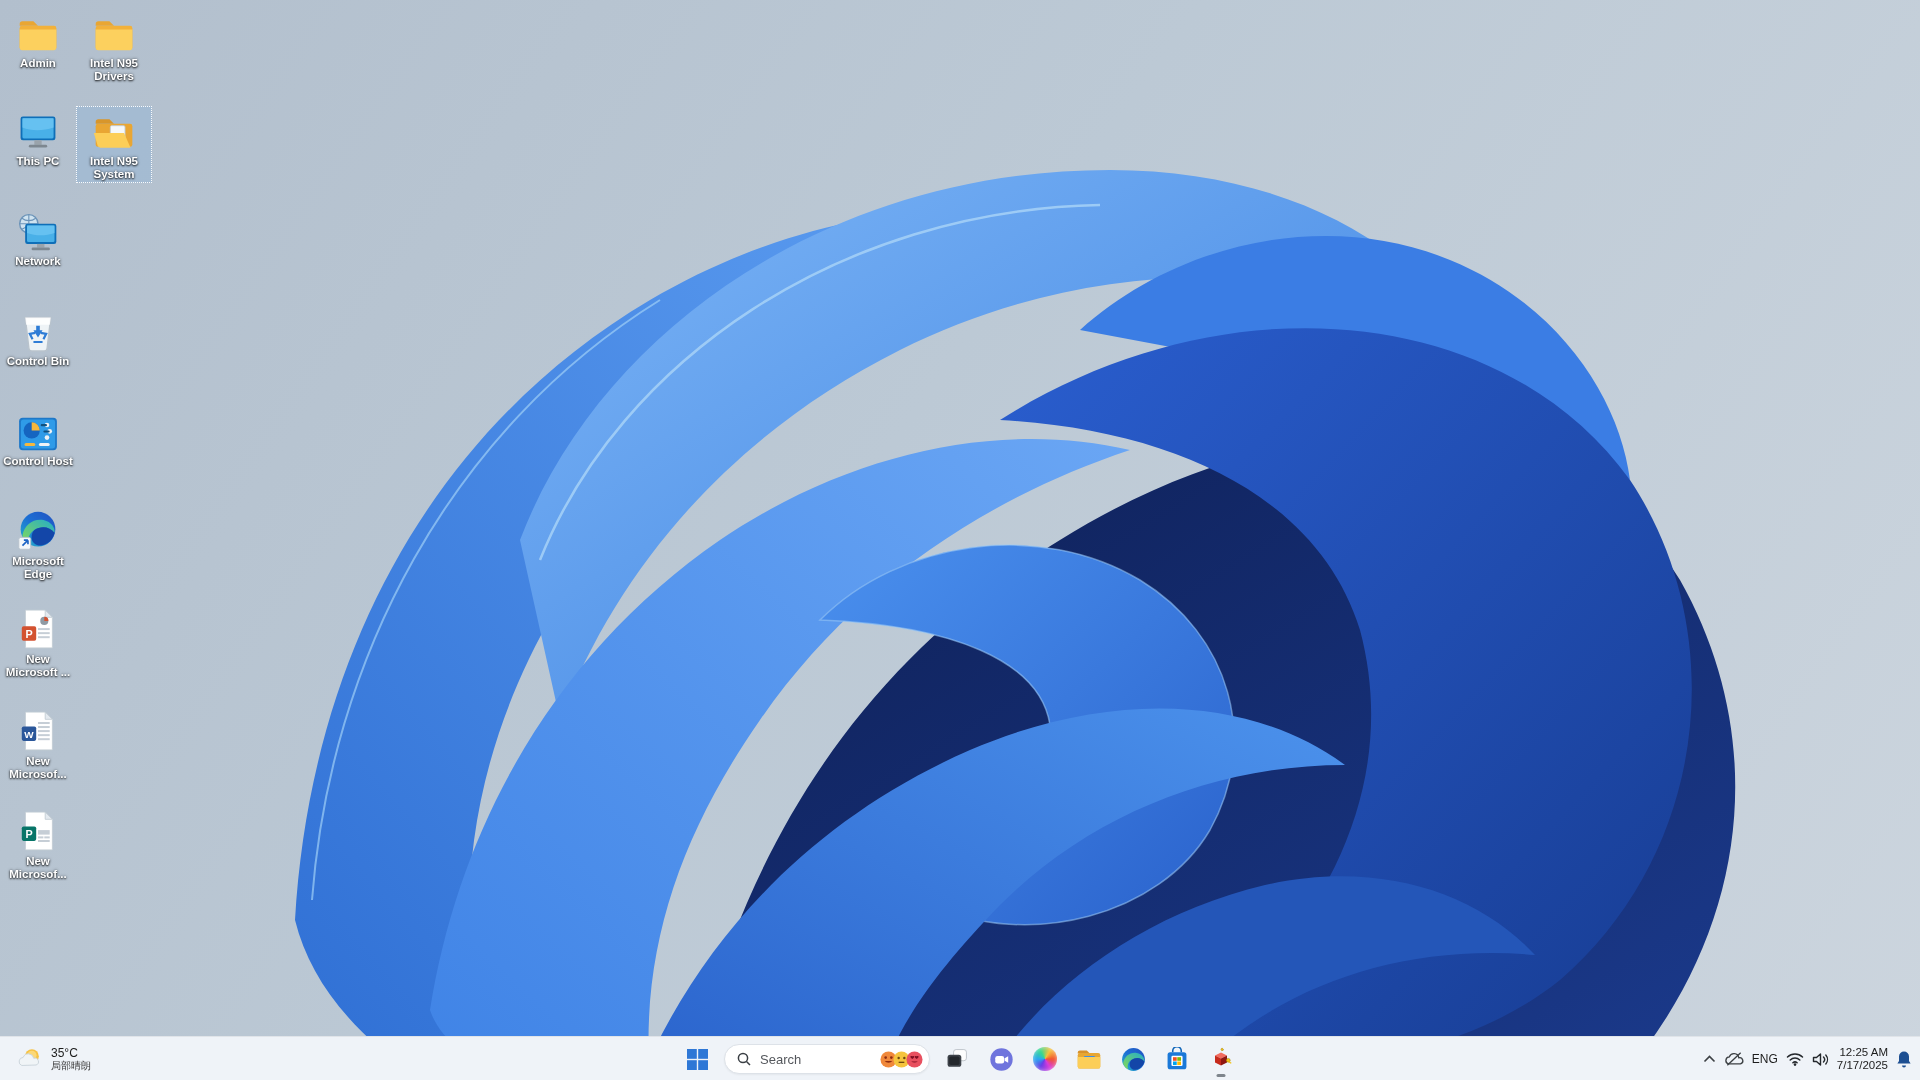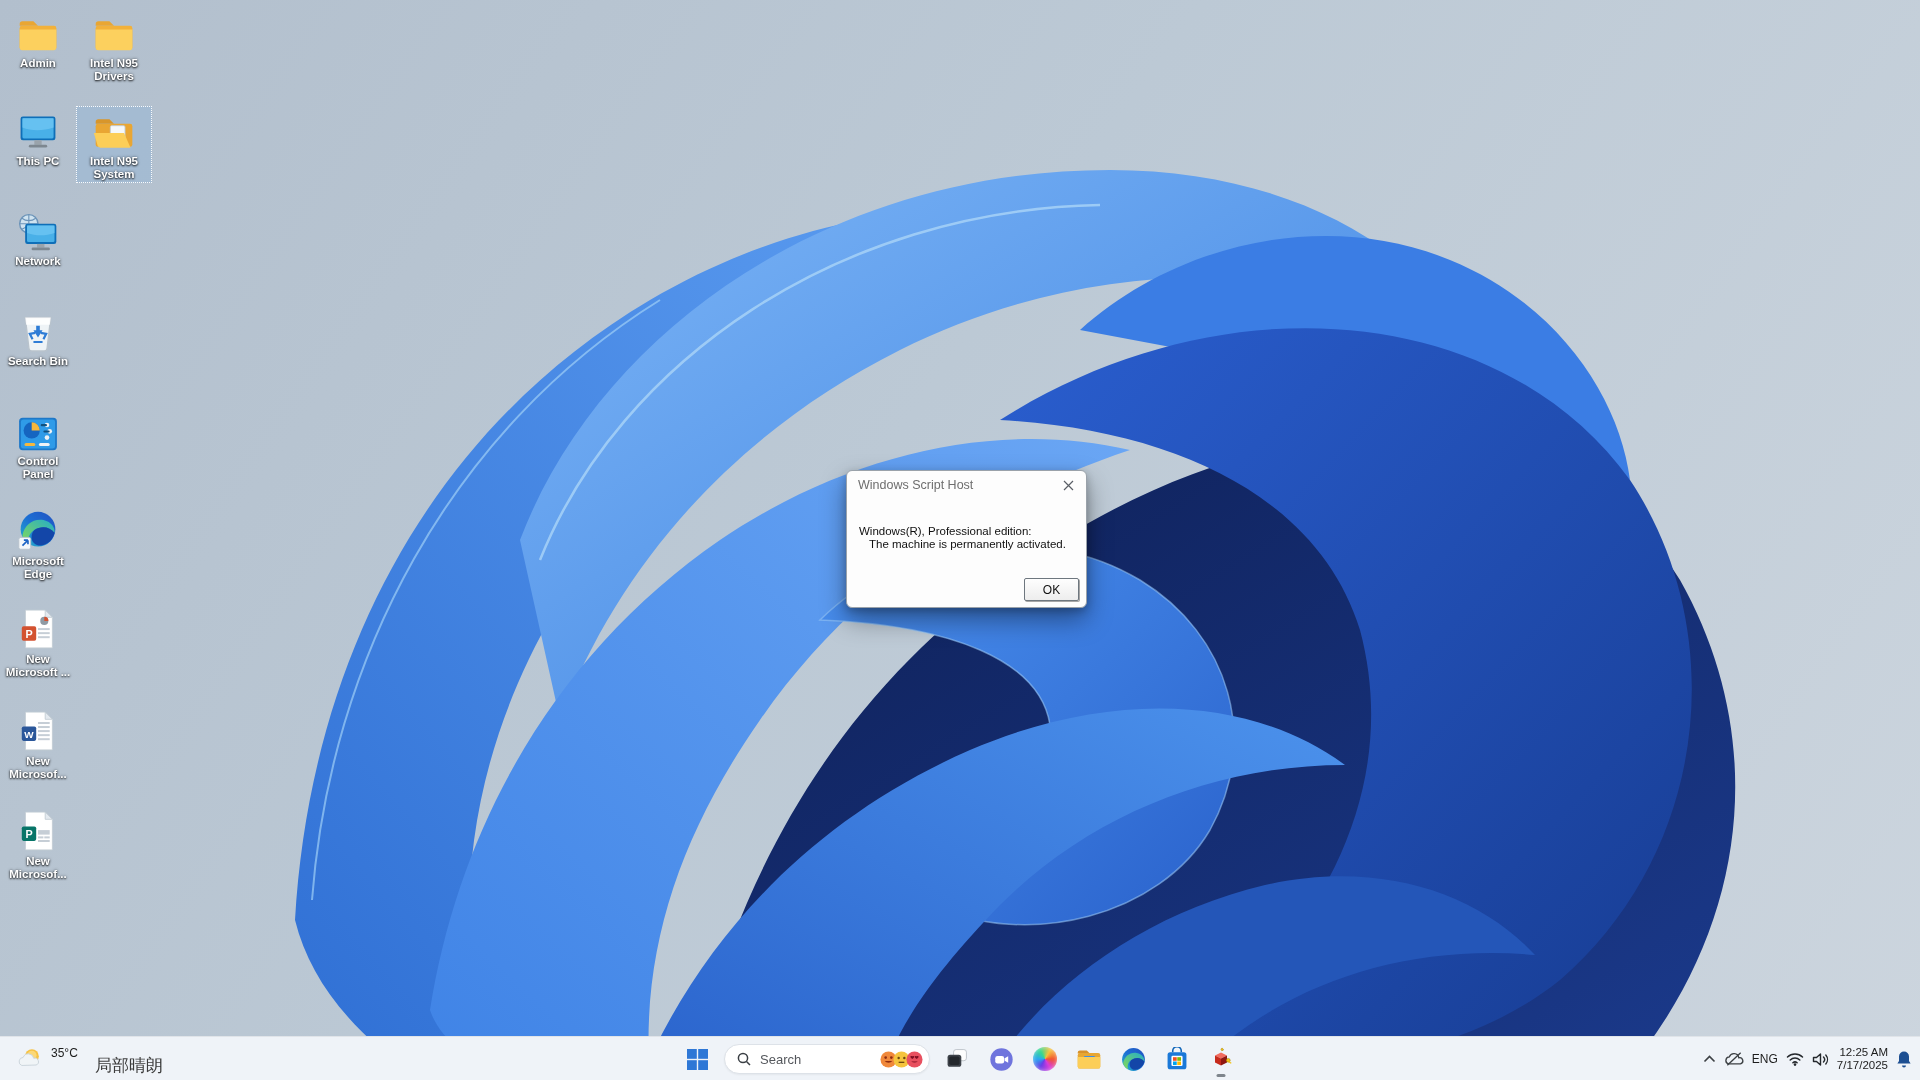--- a/index.html
+++ b/index.html
@@ -30,21 +30,21 @@
   .dlg-body .l2{padding-left:10px;}
   .dlg-ok{position:absolute;right:7px;bottom:6px;width:55px;height:23px;font-size:12px;color:#101010;
     background:linear-gradient(#fefefe,#ededed);border:1px solid #6e777f;border-radius:2px;
     box-shadow:1px 1px 0 rgba(60,60,60,.45);display:flex;align-items:center;justify-content:center;}
   
   .taskbar{position:absolute;left:0;right:0;bottom:0;height:44px;background:var(--taskbar-bg,#eff3f8);
     border-top:1px solid rgba(0,0,0,.06);}
   .tb-weather{position:absolute;left:12px;top:0;height:44px;display:flex;align-items:center;gap:7px;padding:16px 6px;}
   .tb-weather .wtxt{display:flex;flex-direction:column;}
   .tb-weather .temp{font-size:12px;color:#1c1c1c;line-height:14px;}
-  .tb-weather .cond{font-size:17px;color:#3c3c3c;line-height:12px;margin-left:44px;}
+  .tb-weather .cond{font-size:10px;color:#3c3c3c;line-height:12px;}
   .tb-center{position:absolute;left:677px;top:0;height:44px;display:flex;align-items:center;gap:4px;}
   .tb-btn{width:40px;height:40px;display:flex;align-items:center;justify-content:center;border-radius:5px;position:relative;}
   .search-pill{width:206px;height:30px;margin:0 3px;background:var(--search-pill-bg,#fff);border:1px solid #dde2e8;
     border-radius:15px;display:flex;align-items:center;padding:0 6px 0 12px;box-shadow:0 1px 2px rgba(0,0,0,.05);}
   .search-pill .stext{font-size:13px;color:#54575c;margin-left:9px;flex:1;}
   .emo{width:17px;height:17px;margin-left:-4px;}
   .emo:first-child{margin-left:0;}
   .run-ind{position:absolute;bottom:2px;left:50%;transform:translateX(-50%);width:9px;height:3px;
     border-radius:2px;background:#7e858c;}
   .tb-tray{position:absolute;right:6px;top:0;height:44px;display:flex;align-items:center;gap:8px;padding-right:2px;}
@@ -168,40 +168,40 @@
 
   <div class="dicon" style="left:0;top:306px">
     <span class="ic">
         <svg width="40" height="40" viewBox="0 0 44 44">
           <path d="M8 6 h28 l-4 34 a3 3 0 0 1-3 2.8 H15 A3 3 0 0 1 12 40 Z" fill="#eef3f6" stroke="#b9c3cc" stroke-width="1.5"></path>
           <path d="M8 6 h28 l-1 8 H9 Z" fill="#ffffff" opacity=".85"></path>
           <path d="M22 14 l5 8 h-3 v5 h-4 v-5 h-3 z" fill="#2e7cd6" transform="rotate(180 22 21)"></path>
           <path d="M16 30 l-3 -6 6 -1 M28 30 l3 -6 -6 -1 M17 33 h10" stroke="#2e7cd6" stroke-width="2.4" fill="none"></path>
         </svg>
       </span>
-    <span class="lbl">Search Bin</span>
+    <span class="lbl">Control Bin</span>
   </div>
 
   <div class="dicon" style="left:0;top:406px">
     <span class="ic">
         <svg width="42" height="36" viewBox="0 0 46 40">
           <rect x="2" y="2" width="42" height="36" rx="4" fill="#1e78c8"></rect>
           <rect x="4" y="4" width="38" height="32" rx="3" fill="#2f9be8"></rect>
           <circle cx="16" cy="16" r="9" fill="#1565c0"></circle>
           <path d="M16 7 a9 9 0 0 1 9 9 l-9 0 z" fill="#f5b83d"></path>
           <circle cx="33" cy="10" r="2.6" fill="#eef3f6"></circle>
           <circle cx="36" cy="17" r="2.6" fill="#eef3f6"></circle>
           <circle cx="33" cy="24" r="2.6" fill="#eef3f6"></circle>
           <rect x="26" y="9" width="7" height="2.4" rx="1.2" fill="#10507e"></rect>
           <rect x="29" y="16" width="7" height="2.4" rx="1.2" fill="#10507e"></rect>
           <rect x="8" y="30" width="12" height="3.4" rx="1.7" fill="#f5b83d"></rect>
           <rect x="24" y="30" width="12" height="3.4" rx="1.7" fill="#eef3f6"></rect>
         </svg>
       </span>
-    <span class="lbl">Control Panel</span>
+    <span class="lbl">Control Host</span>
   </div>
 
   <div class="dicon" style="left:0;top:506px">
     <span class="ic">
         <svg width="42" height="42" viewBox="0 0 46 46">
           <defs>
             <linearGradient id="ge1" x1="0" y1="1" x2="1" y2="0">
               <stop offset="0" stop-color="#25b7c8"></stop>
               <stop offset=".5" stop-color="#1c6fd4"></stop>
               <stop offset="1" stop-color="#2351c0"></stop>
@@ -264,35 +264,20 @@
           <rect x="20" y="29" width="6" height="2.2" fill="#c6ced6"></rect>
           <rect x="27" y="29" width="6" height="2.2" fill="#c6ced6"></rect>
           <rect x="20" y="33" width="13" height="2.2" fill="#c6ced6"></rect>
           <rect x="2" y="18" width="16" height="16" rx="2" fill="#077568"></rect>
           <text x="10" y="30.5" font-size="12" font-family="Liberation Sans" font-weight="bold" fill="#fff" text-anchor="middle">P</text>
         </svg>
       </span>
     <span class="lbl">New Microsof...</span>
   </div>
 
-  <div class="dialog">
-    <div class="dlg-titlebar">
-      <span class="dlg-title">Windows Script Host</span>
-    </div>
-    <div class="dlg-close">
-      <svg width="11" height="11" viewBox="0 0 11 11">
-          <path d="M1 1 L10 10 M10 1 L1 10" stroke="#5a5f66" stroke-width="1.2"></path>
-        </svg>
-    </div>
-    <div class="dlg-body">
-      <div>Windows(R), Professional edition:</div>
-      <div class="l2">The machine is permanently activated.</div>
-    </div>
-    <div class="dlg-ok">OK</div>
-  </div>
 
   <div class="taskbar">
 
     <div class="tb-weather">
       <span>
           <svg width="26" height="24" viewBox="0 0 28 26">
             <circle cx="15" cy="10" r="7.5" fill="#f6c244"></circle>
             <circle cx="15" cy="9" r="5" fill="#fbd878"></circle>
             <path d="M4 20 a4.5 4.5 0 0 1 1.5-8.7 a6 6 0 0 1 11.5 1 a3.8 3.8 0 0 1 2.5 7.2 Z" fill="#f0f4f7" stroke="#c9d2da"></path>
           </svg>

